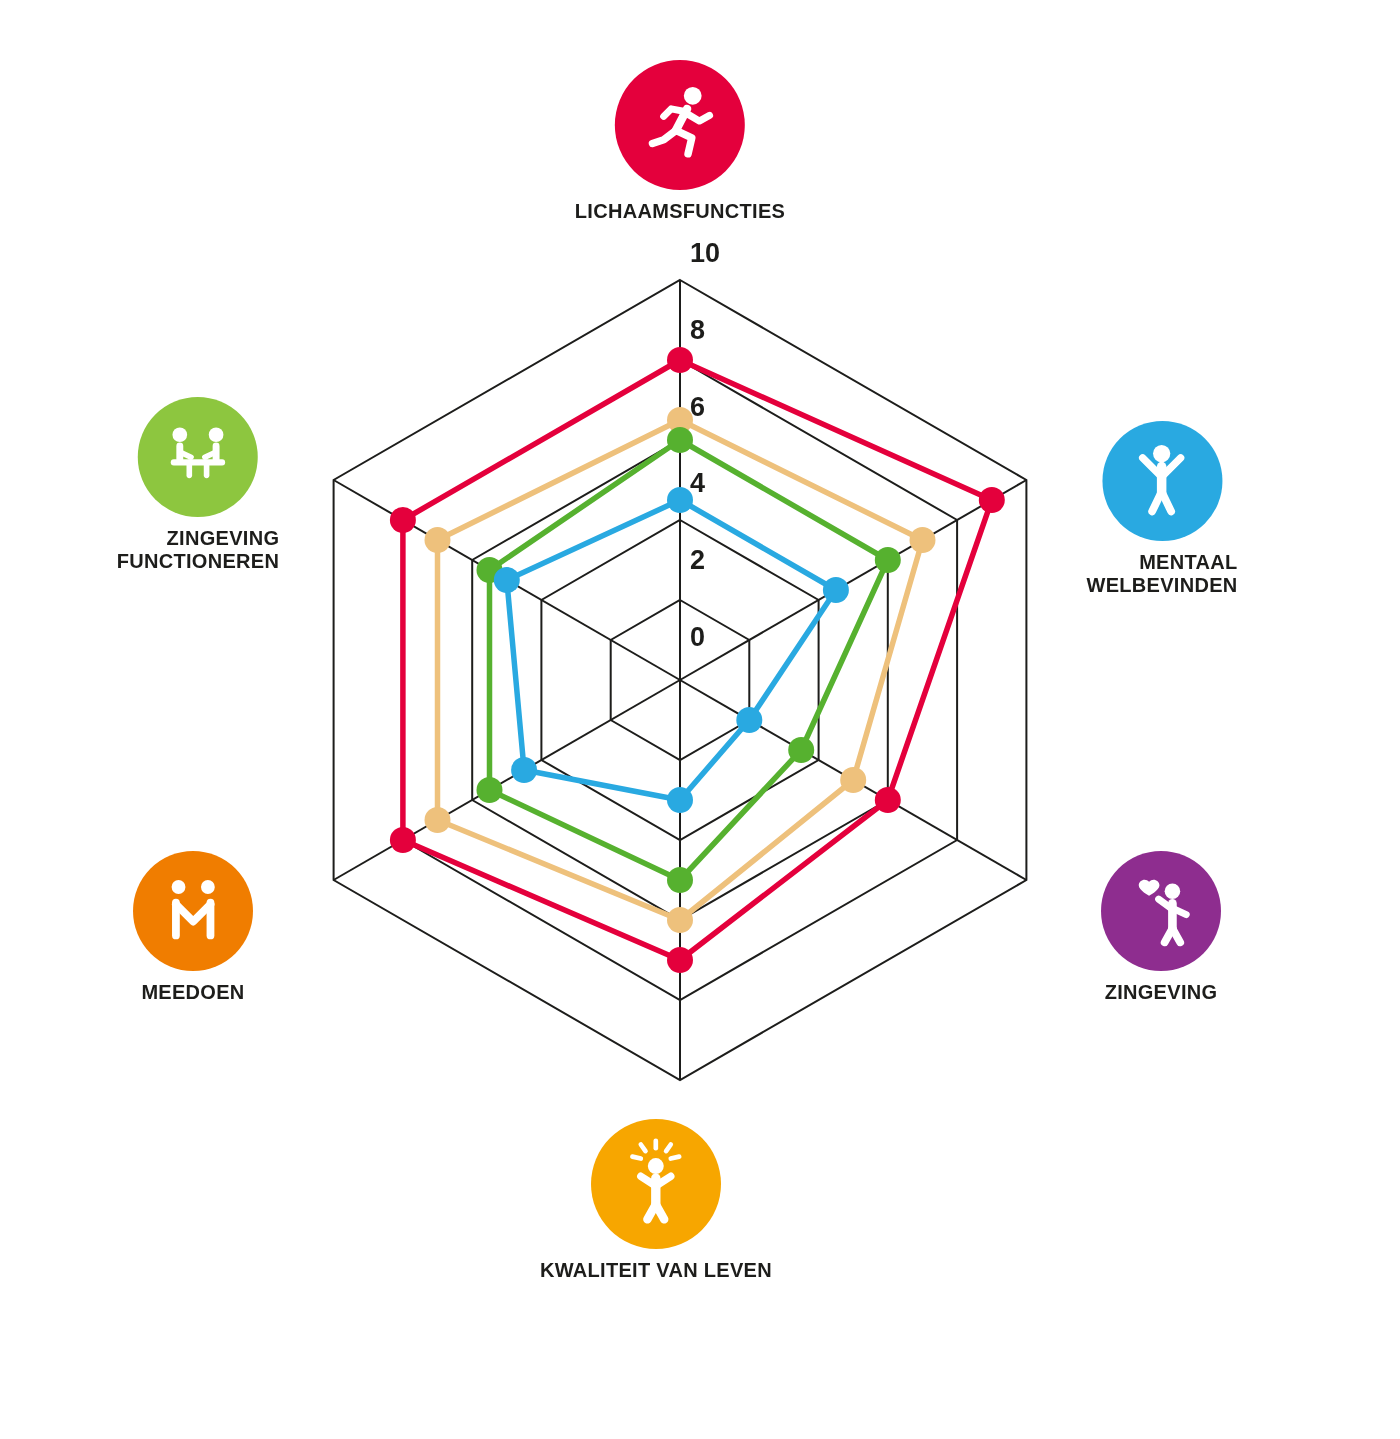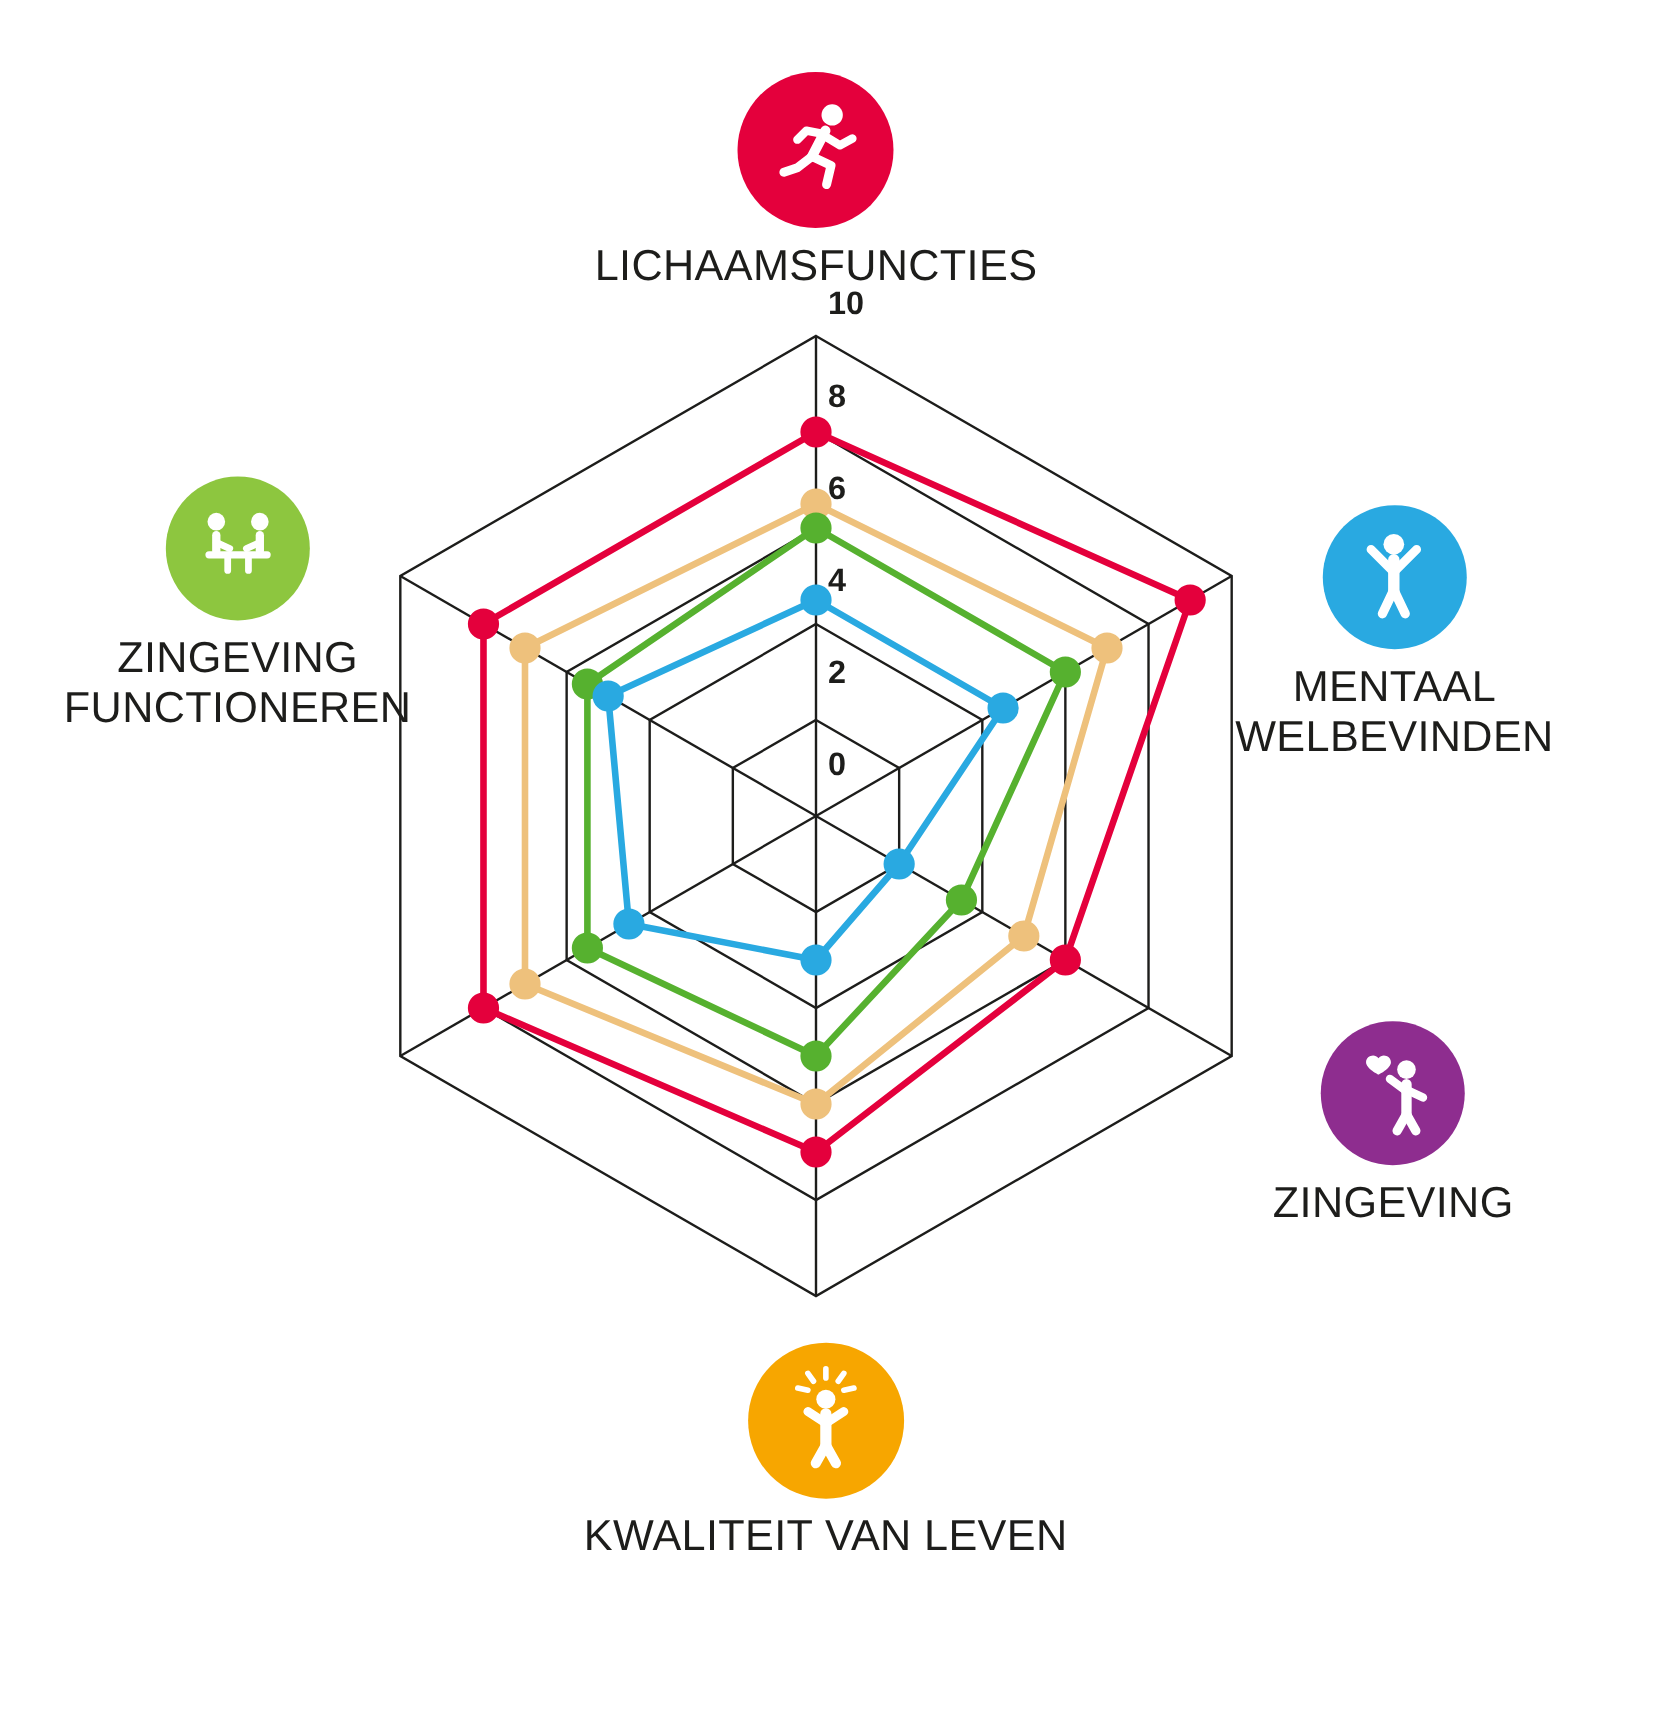--- a/index.html
+++ b/index.html
@@ -14,27 +14,27 @@
     gap:10px;transform:translateX(-50%);
   }
   .icon-circle{
     border-radius:50%;display:flex;align-items:center;justify-content:center;
     flex:0 0 auto;
   }
   .icon-circle svg{width:72%;height:72%;display:block;}
   .sz-lg{width:130px;height:130px;}
   .sz-md{width:120px;height:120px;}
   .axis-label{
-    font-weight:normal;font-size:36px;line-height:1.16;color:#1d1d1b;
-    text-align:center;white-space:pre-line;letter-spacing:0.3px;
+    font-weight:bold;font-size:20px;line-height:1.16;color:#1d1d1b;
+    text-align:right;white-space:pre-line;letter-spacing:0.3px;
   }
   .a0{left:680px;top:60px}
   .a1{left:1162px;top:421px}
   .a2{left:1161px;top:851px}
-  .a3{left:688px;top:1119px}
+  .a3{left:656px;top:1119px}
   .a4{left:193px;top:851px}
   .a5{left:198px;top:397px}
   .glyph{fill:none;stroke:#ffffff;stroke-linecap:round;stroke-linejoin:round;}
 </style>
 </head>
 <body>
 
 <div id="canvas" style="background: rgb(255, 255, 255);">
 
   <svg id="radar-svg" width="1400" height="1439" viewBox="0 0 1400 1439">
@@ -141,20 +141,32 @@
         <path class="glyph" stroke-width="10" d="M50 44 L50 74"></path>
         <path class="glyph" stroke-width="8" d="M48 51 L34 42"></path>
         <path class="glyph" stroke-width="8" d="M52 51 L66 42"></path>
         <path class="glyph" stroke-width="9" d="M50 72 L41 88"></path>
         <path class="glyph" stroke-width="9" d="M50 72 L59 88"></path>
       </svg>
     </div>
     <div class="axis-label">KWALITEIT VAN LEVEN</div>
   </div>
 
+  <div class="axis a4">
+    <div class="icon-circle sz-md" style="background: rgb(240, 125, 0);">
+      <svg viewBox="0 0 100 100">
+        <circle cx="33" cy="22" r="8" fill="#fff"></circle>
+        <circle cx="67" cy="22" r="8" fill="#fff"></circle>
+        <path class="glyph" stroke-width="9" d="M30 40 L30 78"></path>
+        <path class="glyph" stroke-width="9" d="M70 40 L70 78"></path>
+        <path class="glyph" stroke-width="9" d="M30 42 L50 62 L70 42"></path>
+      </svg>
+    </div>
+    <div class="axis-label">MEEDOEN</div>
+  </div>
 
   <div class="axis a5">
     <div class="icon-circle sz-md" style="background: rgb(141, 198, 63);">
       <svg viewBox="0 0 100 100">
         <circle cx="29" cy="24" r="8.5" fill="#fff"></circle>
         <circle cx="71" cy="24" r="8.5" fill="#fff"></circle>
         <path class="glyph" stroke-width="8" d="M29 37 L29 52"></path>
         <path class="glyph" stroke-width="8" d="M71 37 L71 52"></path>
         <path class="glyph" stroke-width="6.5" d="M29 44 L42 50"></path>
         <path class="glyph" stroke-width="6.5" d="M71 44 L58 50"></path>

